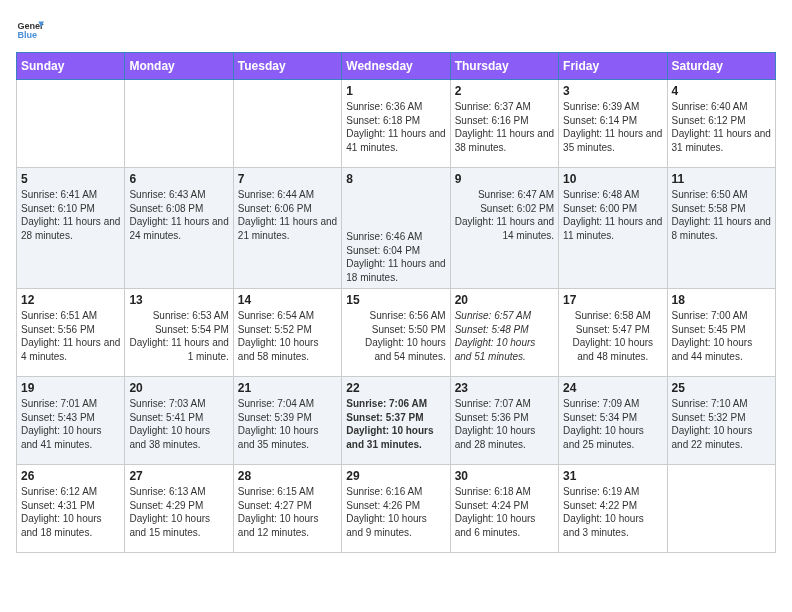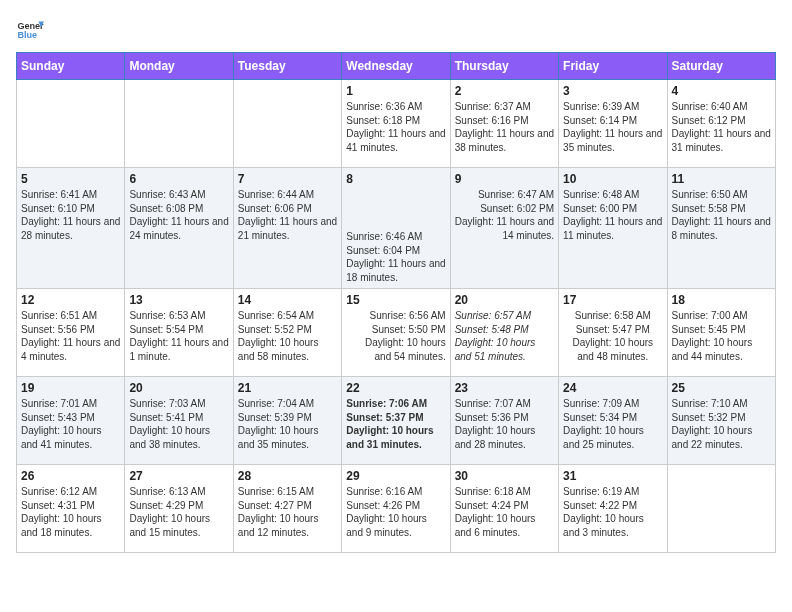--- a/index.html
+++ b/index.html
@@ -182,21 +182,21 @@
       </tr>
       <tr>
         <td>
           <div class="day-number">12</div>
           <div class="day-info" style="white-space: pre-line;">Sunrise: 6:51 AM
 Sunset: 5:56 PM
 Daylight: 11 hours and 4 minutes.</div>
         </td>
         <td>
           <div class="day-number">13</div>
-          <div class="day-info" style="white-space: pre-line;">Sunrise: 6:53 AM
+          <div class="day-info" style="white-space: pre-line; text-align: right;">Sunrise: 6:53 AM
 Sunset: 5:54 PM
 Daylight: 11 hours and 1 minute.</div>
         </td>
         <td>
           <div class="day-number">14</div>
           <div class="day-info" style="white-space: pre-line;">Sunrise: 6:54 AM
 Sunset: 5:52 PM
 Daylight: 10 hours and 58 minutes.</div>
         </td>
         <td>

